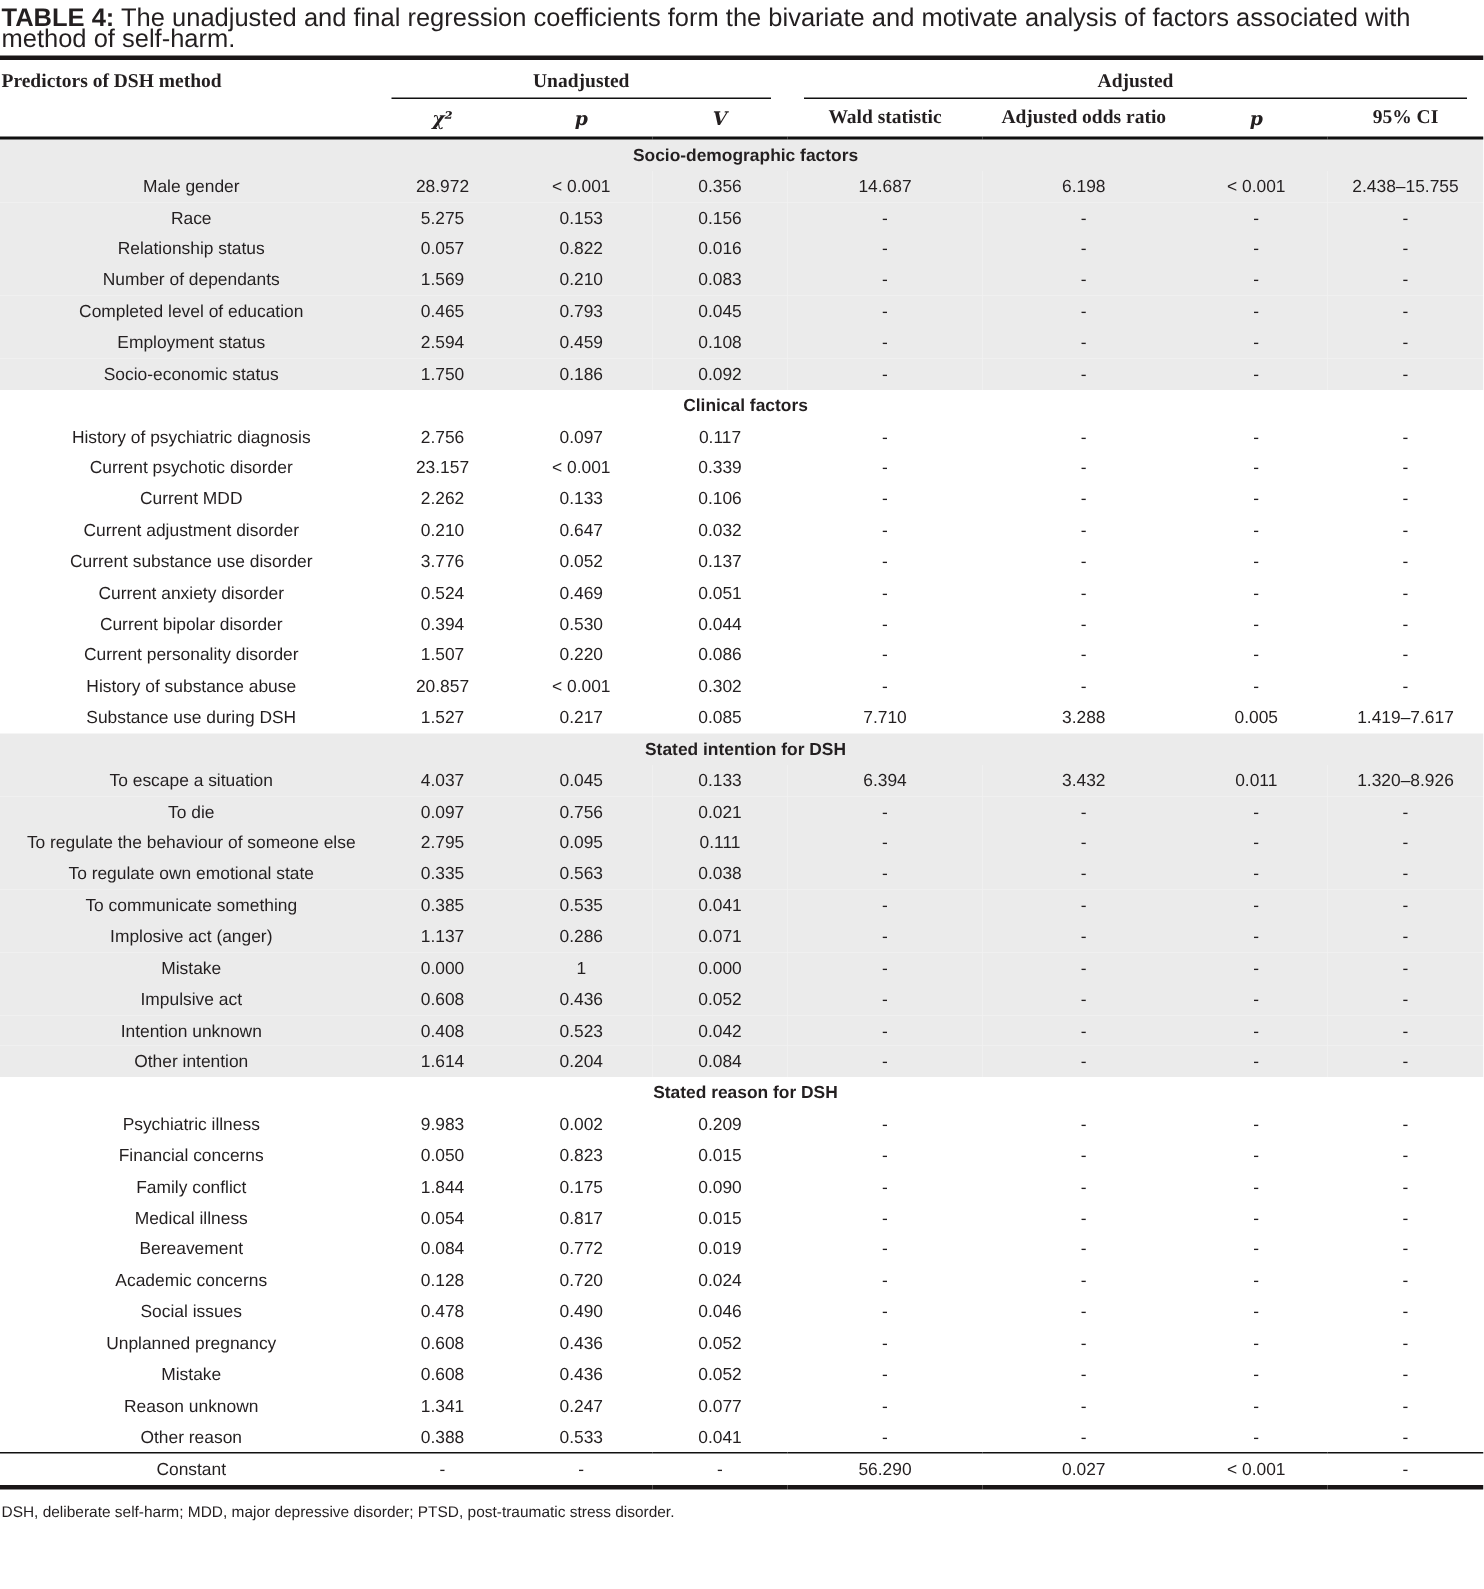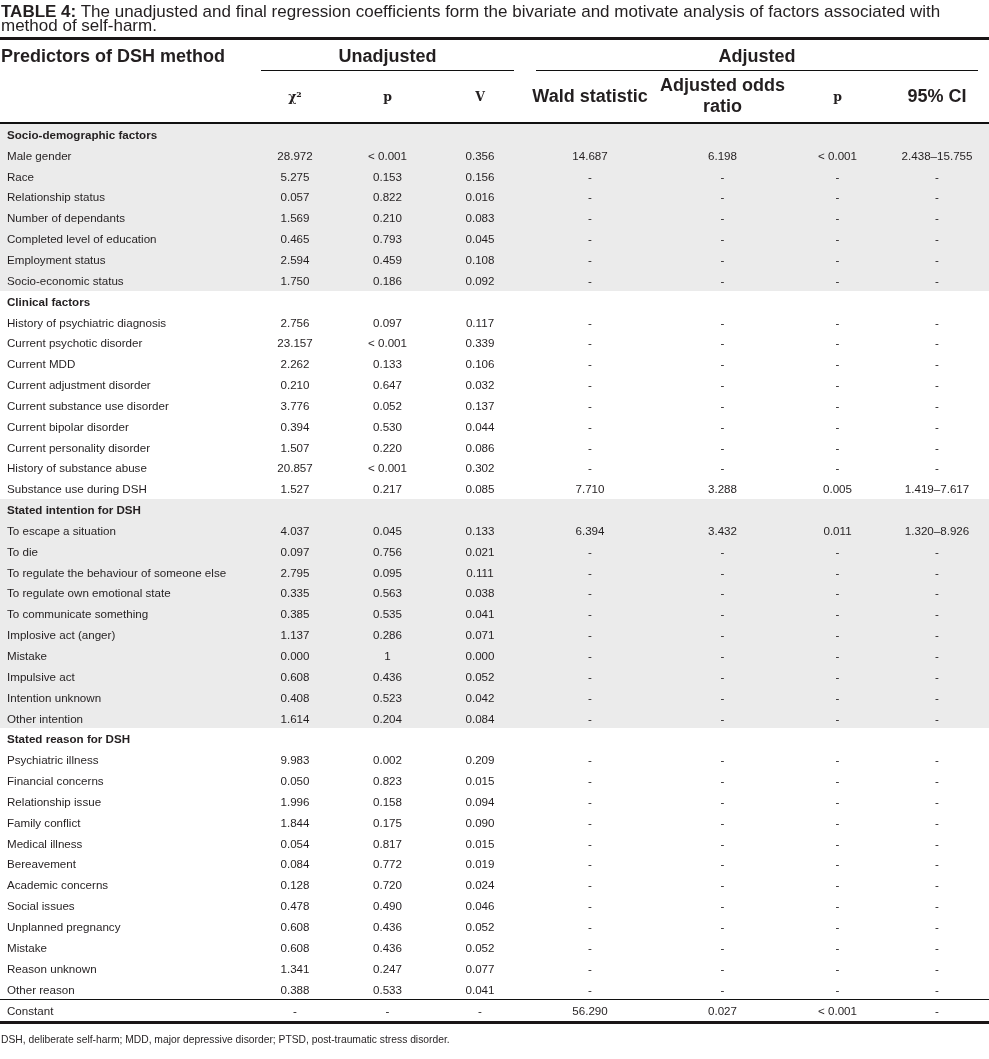--- a/index.html
+++ b/index.html
@@ -28,49 +28,50 @@
 
   col.c-label { width: 250px; }
   col.c-chi2  { width: 90px; }
   col.c-p1    { width: 95px; }
   col.c-v     { width: 90px; }
   col.c-wald  { width: 130px; }
   col.c-aor   { width: 135px; }
   col.c-p2    { width: 95px; }
   col.c-ci    { width: 104px; }
 
-  thead th { font-weight: bold; font-size: 18px; }
+  thead th { font-weight: bold; font-size: 13px; font-family: Liberation Serif, serif; }
   tr.group-row th { padding-top: 6px; vertical-align: top; text-align: center; }
   tr.group-row th.predictor-head { text-align: left; padding-left: 1px; }
   .group-inner {
     display: block;
     padding-bottom: 3px;
     margin: 0 10px;
     border-bottom: 1.4px solid #101010;
   }
   tr.subhead-row th {
     border-bottom: 2.2px solid #101010;
     padding: 3px 0 5px 0;
     text-align: center;
     vertical-align: middle;
   }
   th.math {
     font-family: "DejaVu Serif", serif;
+    font-style: italic;
     font-weight: bold;
     font-size: 12.5px;
   }
 
   tbody td {
     height: 20.85px;
     font-size: 11.6px;
     line-height: 13px;
     padding: 0 2px;
     vertical-align: middle;
   }
-  td.label { text-align: left; padding-left: 7px; }
+  td.label { text-align: center; padding-left: 7px; }
   td.section-label { font-weight: bold; }
   td.val { text-align: center; }
   tr.shaded td { background: #ebebeb; }
 
   tbody.constant-body td { border-top: 1.3px solid #101010; margin-left: 33px; }
 
   .footnote {
     font-size: 10.3px;
     padding: 10px 2px 8px 1px;
   }
@@ -235,20 +236,30 @@
           <td class="label">Current substance use disorder</td>
           <td class="val">3.776</td>
           <td class="val">0.052</td>
           <td class="val">0.137</td>
           <td class="val">-</td>
           <td class="val">-</td>
           <td class="val">-</td>
           <td class="val">-</td>
         </tr>
         <tr class="">
+          <td class="label">Current anxiety disorder</td>
+          <td class="val">0.524</td>
+          <td class="val">0.469</td>
+          <td class="val">0.051</td>
+          <td class="val">-</td>
+          <td class="val">-</td>
+          <td class="val">-</td>
+          <td class="val">-</td>
+        </tr>
+        <tr class="">
           <td class="label">Current bipolar disorder</td>
           <td class="val">0.394</td>
           <td class="val">0.530</td>
           <td class="val">0.044</td>
           <td class="val">-</td>
           <td class="val">-</td>
           <td class="val">-</td>
           <td class="val">-</td>
         </tr>
         <tr class="">
@@ -395,30 +406,20 @@
           <td class="val">-</td>
           <td class="val">-</td>
           <td class="val">-</td>
           <td class="val">-</td>
         </tr>
         <tr class="">
           <td class="label">Financial concerns</td>
           <td class="val">0.050</td>
           <td class="val">0.823</td>
           <td class="val">0.015</td>
-          <td class="val">-</td>
-          <td class="val">-</td>
-          <td class="val">-</td>
-          <td class="val">-</td>
-        </tr>
-        <tr class="">
-          <td class="label">Relationship issue</td>
-          <td class="val">1.996</td>
-          <td class="val">0.158</td>
-          <td class="val">0.094</td>
           <td class="val">-</td>
           <td class="val">-</td>
           <td class="val">-</td>
           <td class="val">-</td>
         </tr>
         <tr class="">
           <td class="label">Family conflict</td>
           <td class="val">1.844</td>
           <td class="val">0.175</td>
           <td class="val">0.090</td>

